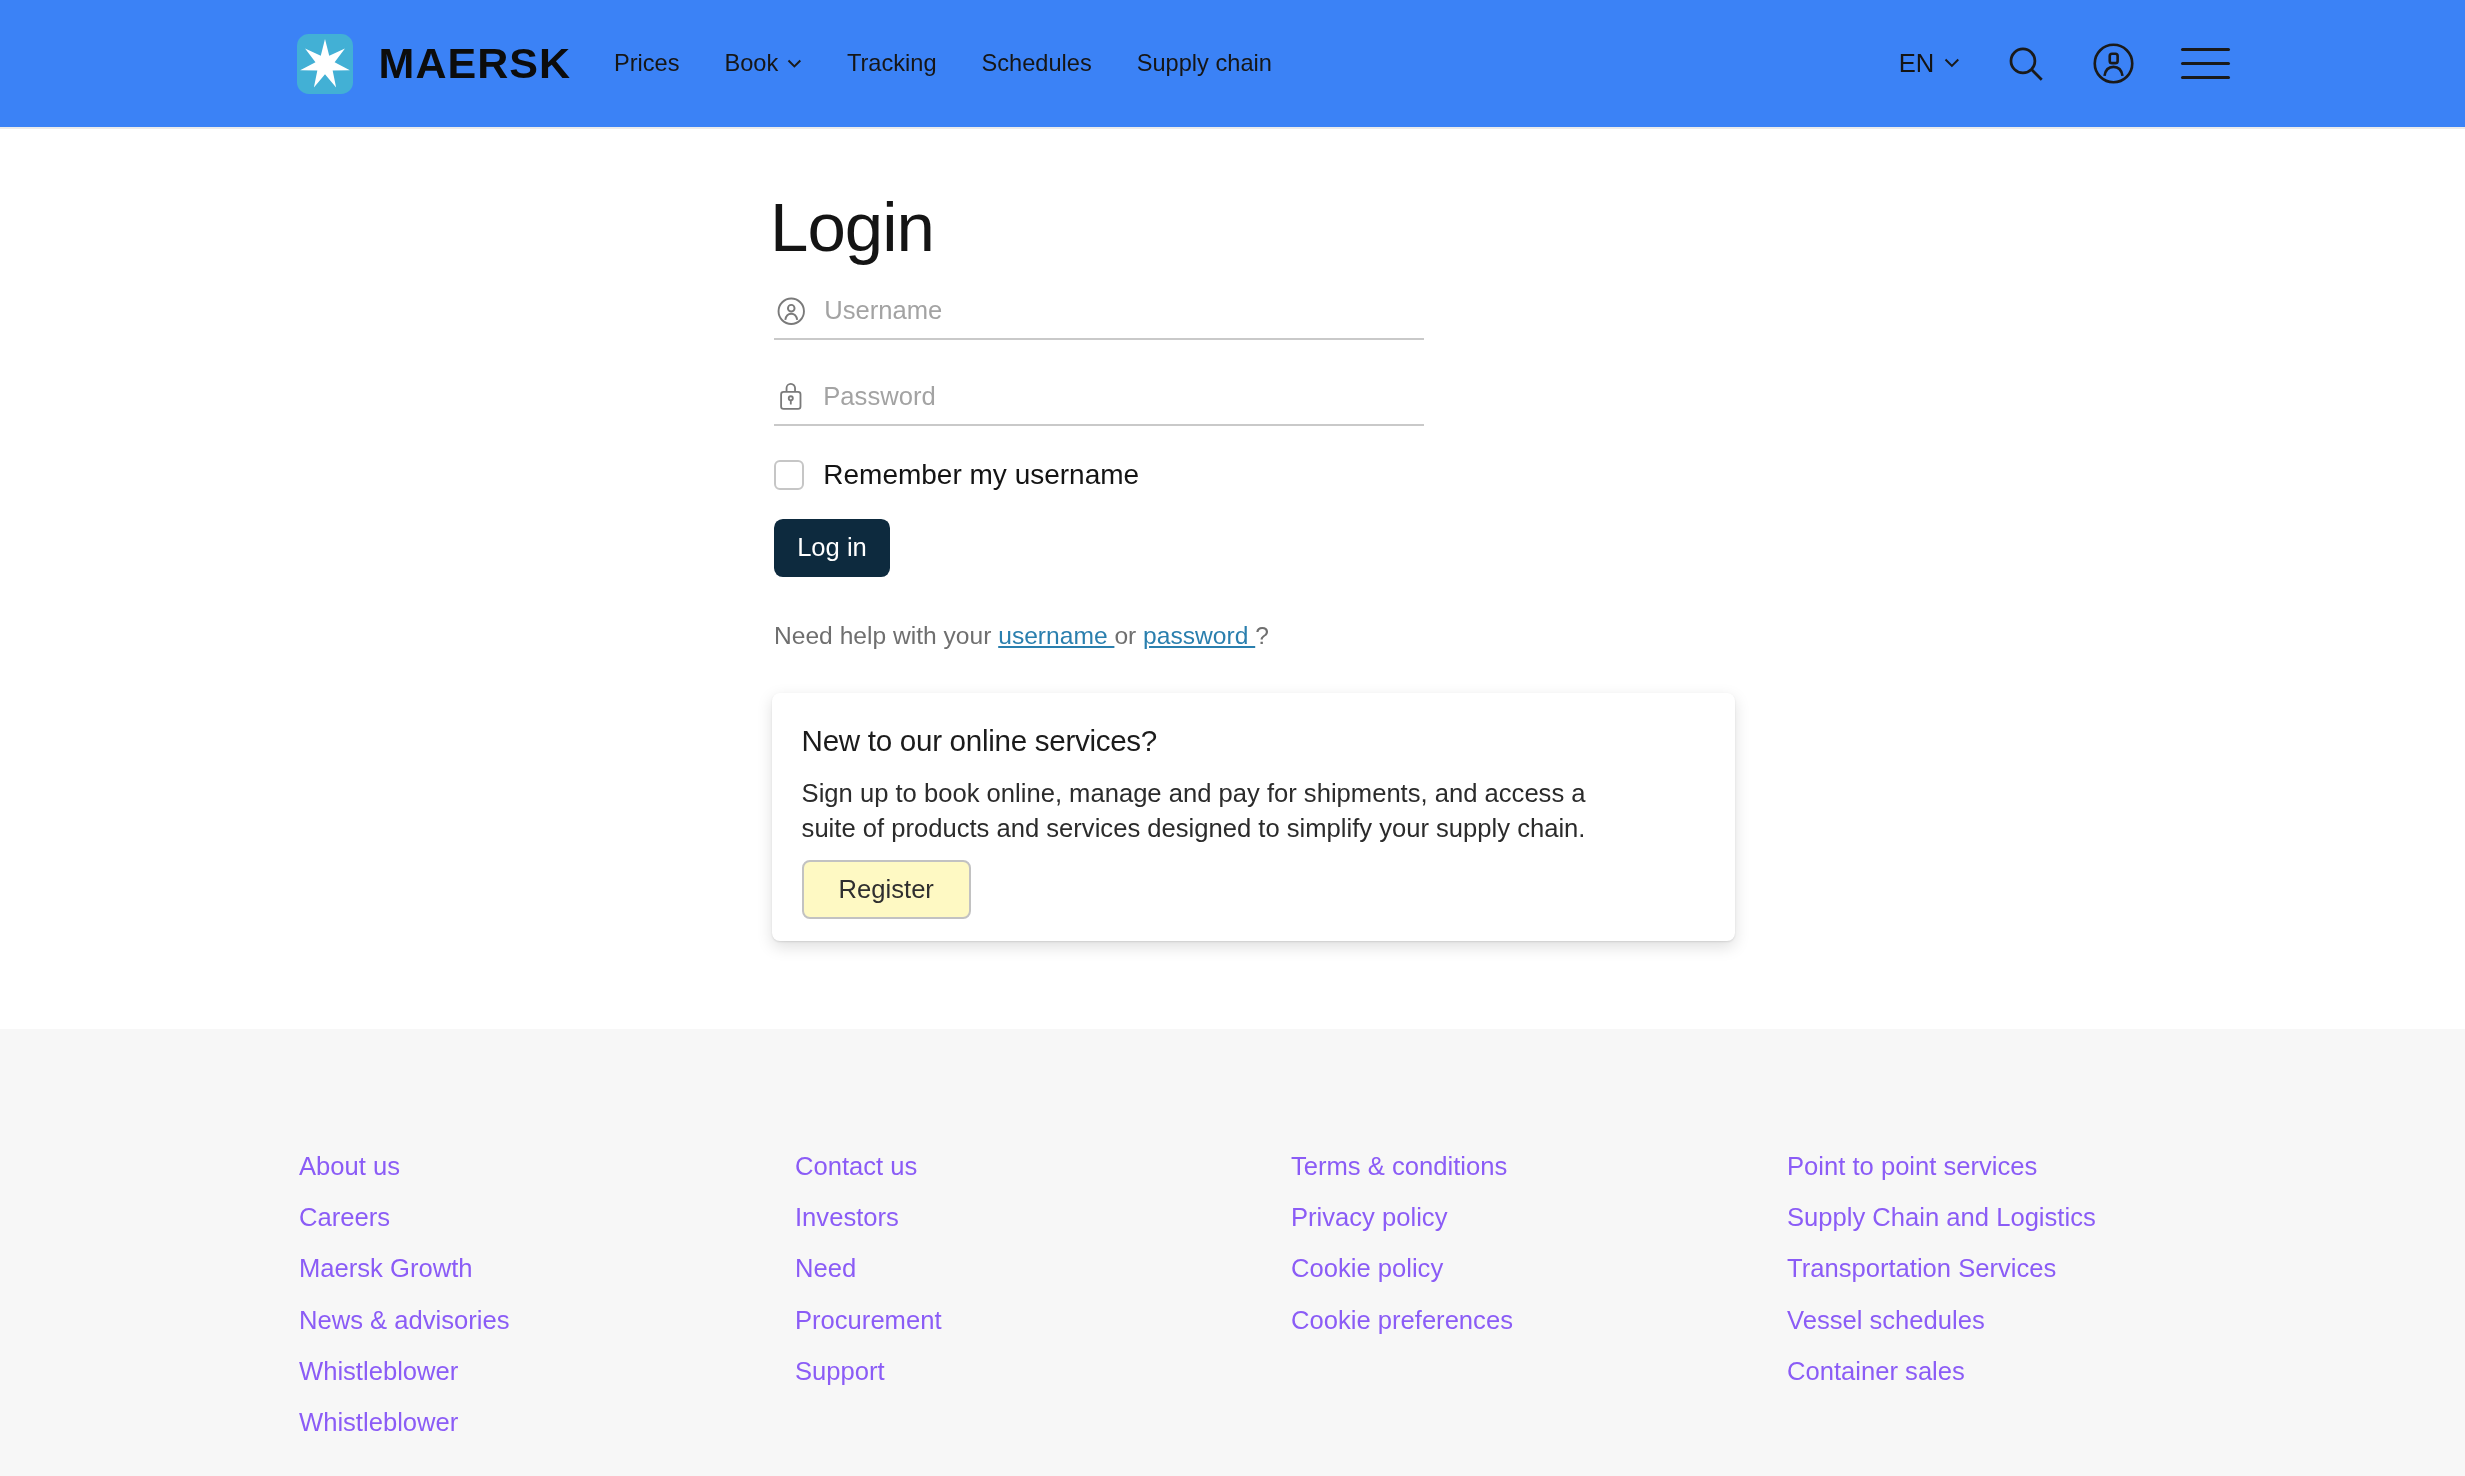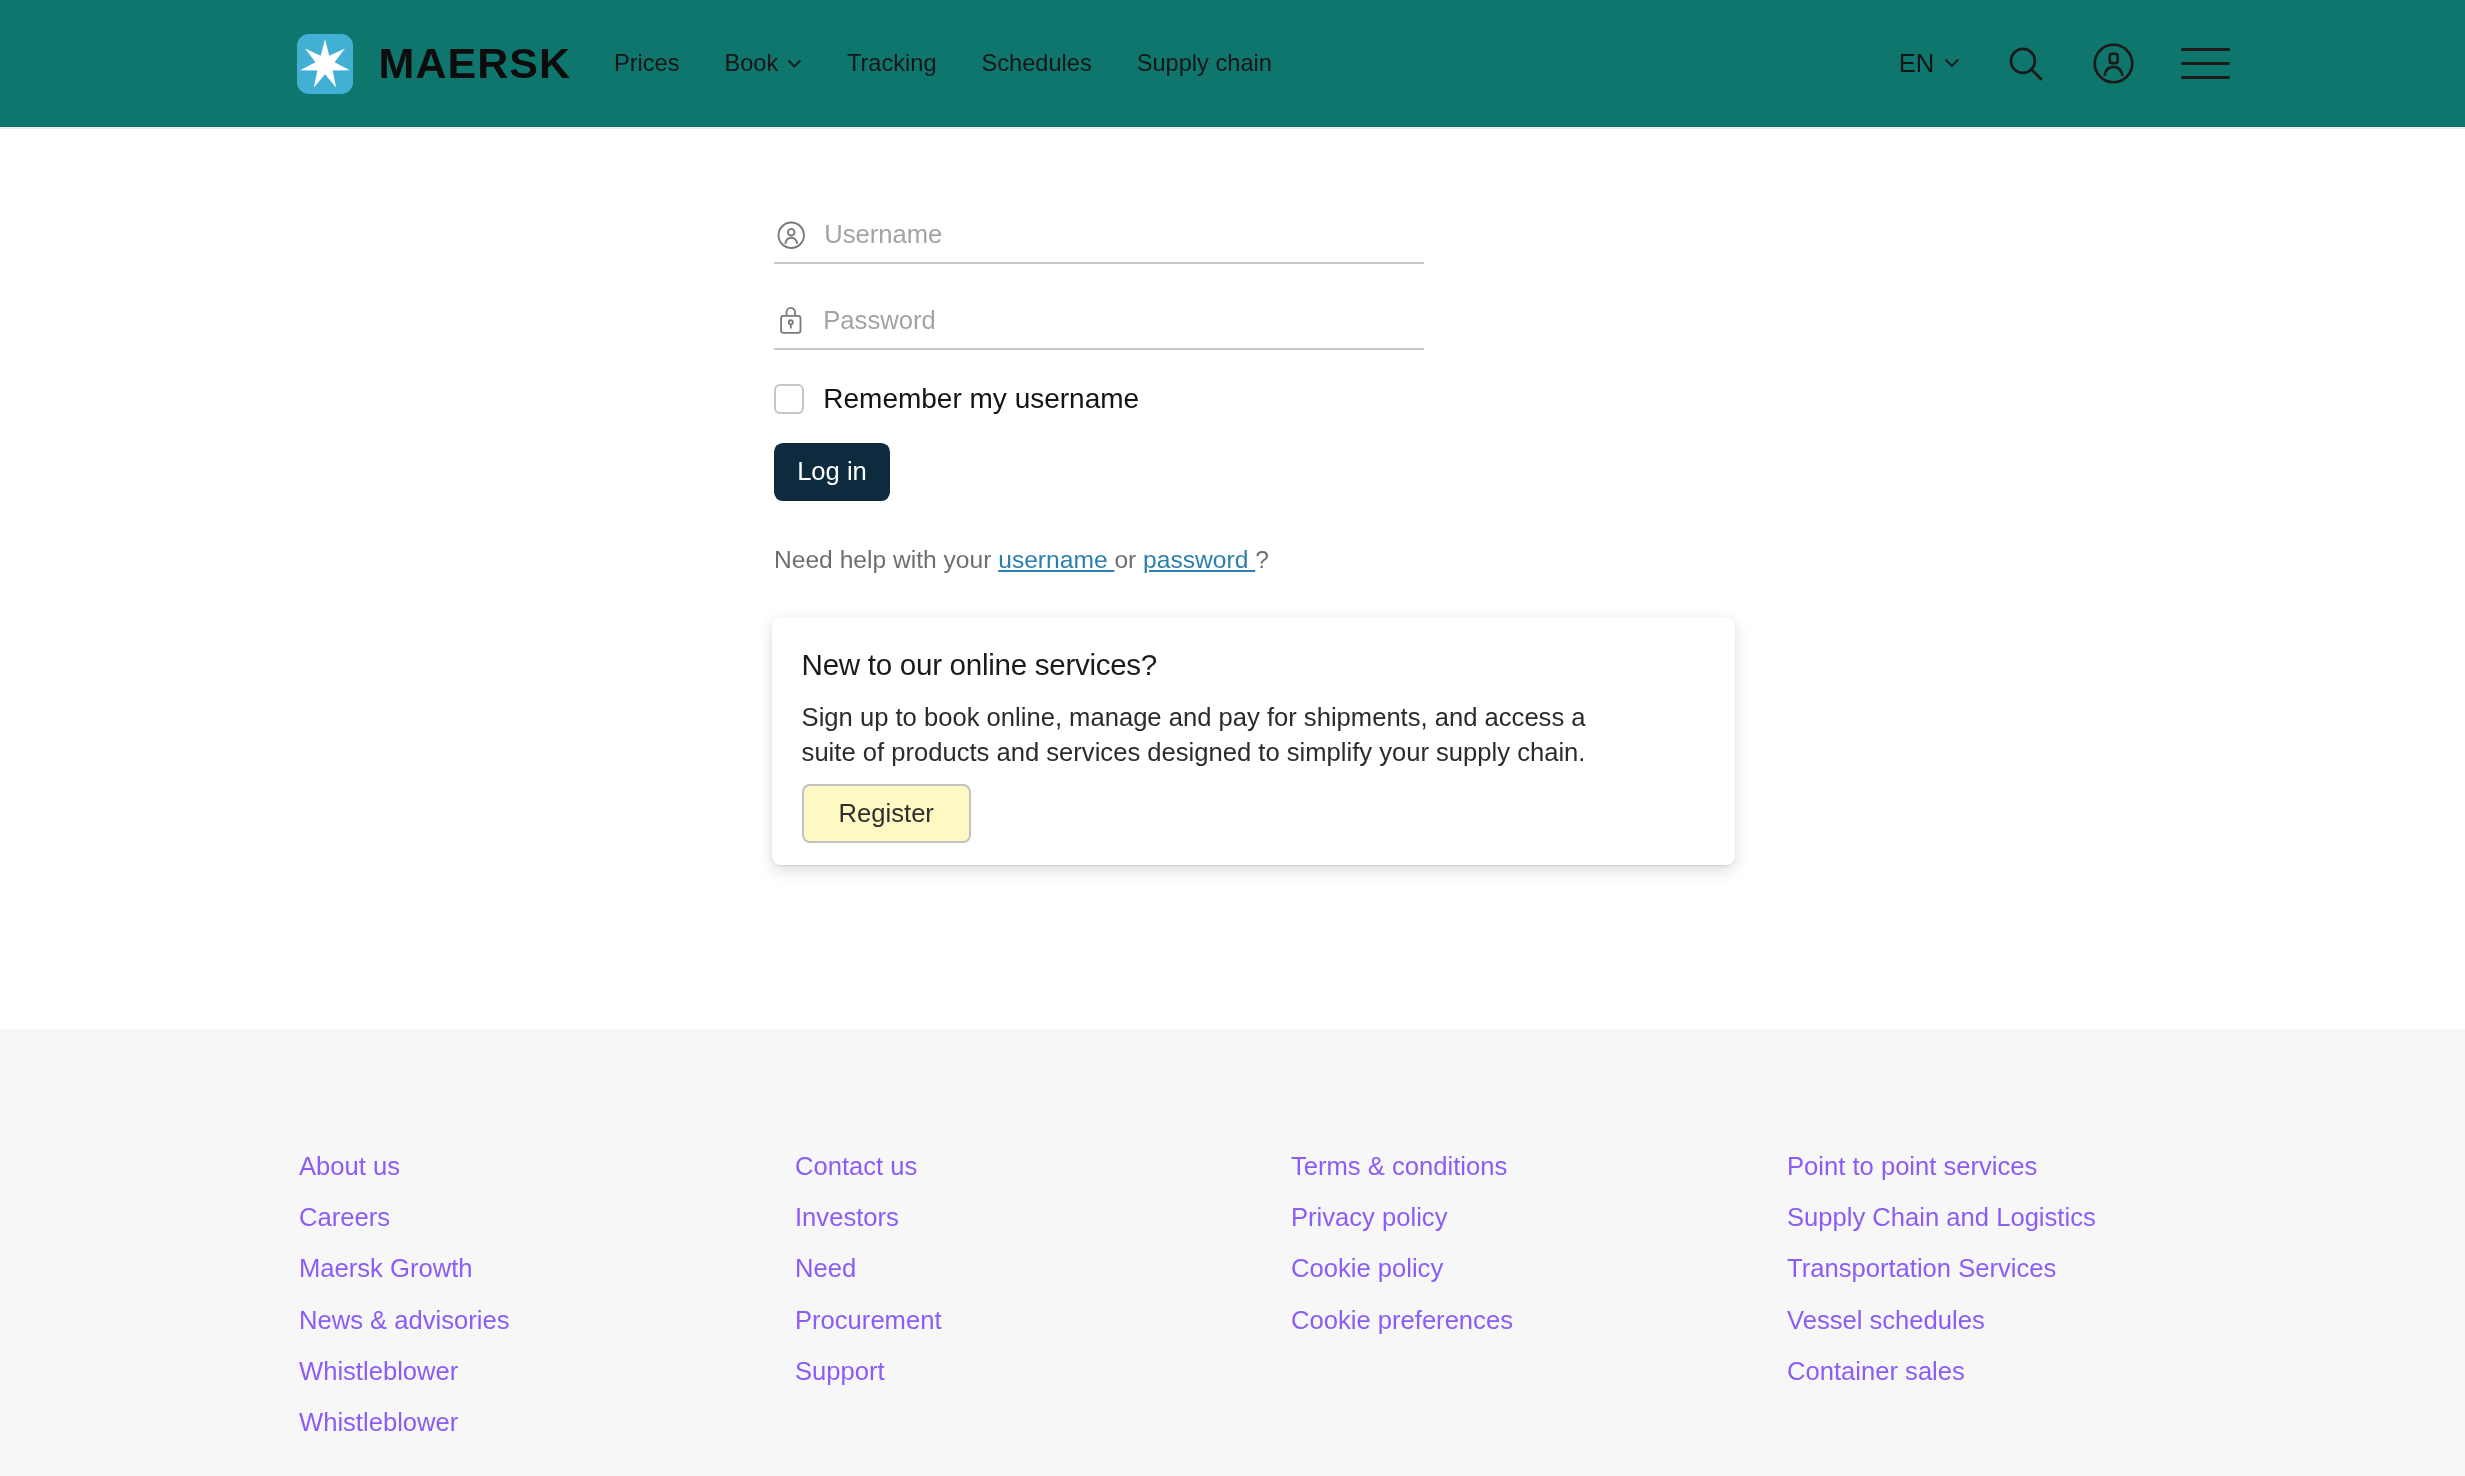--- a/index.html
+++ b/index.html
@@ -1,20 +1,20 @@
 <!DOCTYPE html>
 <html><head>
 <meta charset="utf-8">
 <style>
   * { margin:0; padding:0; box-sizing:border-box; }
   html,body { width:2466px; height:1477px; background:#ffffff;
               font-family:"Liberation Sans", sans-serif; color:#141414; overflow:hidden; }
 
   
-  .site-header { height:129px; background:#0f766e; border-bottom:2px solid #ebebeb;
+  .site-header { height:129px; background:#3b82f6; border-bottom:2px solid #ebebeb;
                  display:flex; align-items:center; padding:0 236px 0 297px; }
   .brand { display:flex; align-items:center; gap:25.6px; cursor:pointer; }
   .logo-box { width:56px; height:60px; border-radius:11.8px; background:#42b0d5;
               display:flex; align-items:center; justify-content:center; flex:none; }
   .wordmark { font-size:43px; font-weight:bold; letter-spacing:1px; color:#0c0c0c; }
   .main-nav { display:flex; align-items:center; gap:45px; margin-left:43px; }
   .nav-item { display:flex; align-items:center; gap:8.9px; font-size:23.6px; color:#161616; cursor:pointer; }
   .header-right { margin-left:auto; display:flex; align-items:center; gap:45px; }
   .lang-switch { display:flex; align-items:center; gap:9.9px; font-size:25.6px; cursor:pointer; }
   .icon-btn { display:flex; align-items:center; justify-content:center; cursor:pointer; background:none; border:none; }
@@ -122,20 +122,21 @@
     </button>
     <div class="burger">
       <span></span>
         <span></span>
         <span></span>
     </div>
   </div>
 </header>
 
 <main class="main-area">
+  <h1 class="page-title">Login</h1>
 
   <div class="field-row username">
     <span>
       <svg width="30.5" height="30.5" viewBox="0 0 24 24" fill="none" stroke="#7a7a7a" stroke-width="1.5">
         <circle cx="12" cy="12" r="10"></circle>
         <circle cx="12" cy="9.6" r="2.6"></circle>
         <path d="M7.3 18.8 C7.9 15.5 9.7 14 12 14 C14.3 14 16.1 15.5 16.7 18.8"></path>
       </svg>
     </span>
     <input type="text" placeholder="Username" style="">

